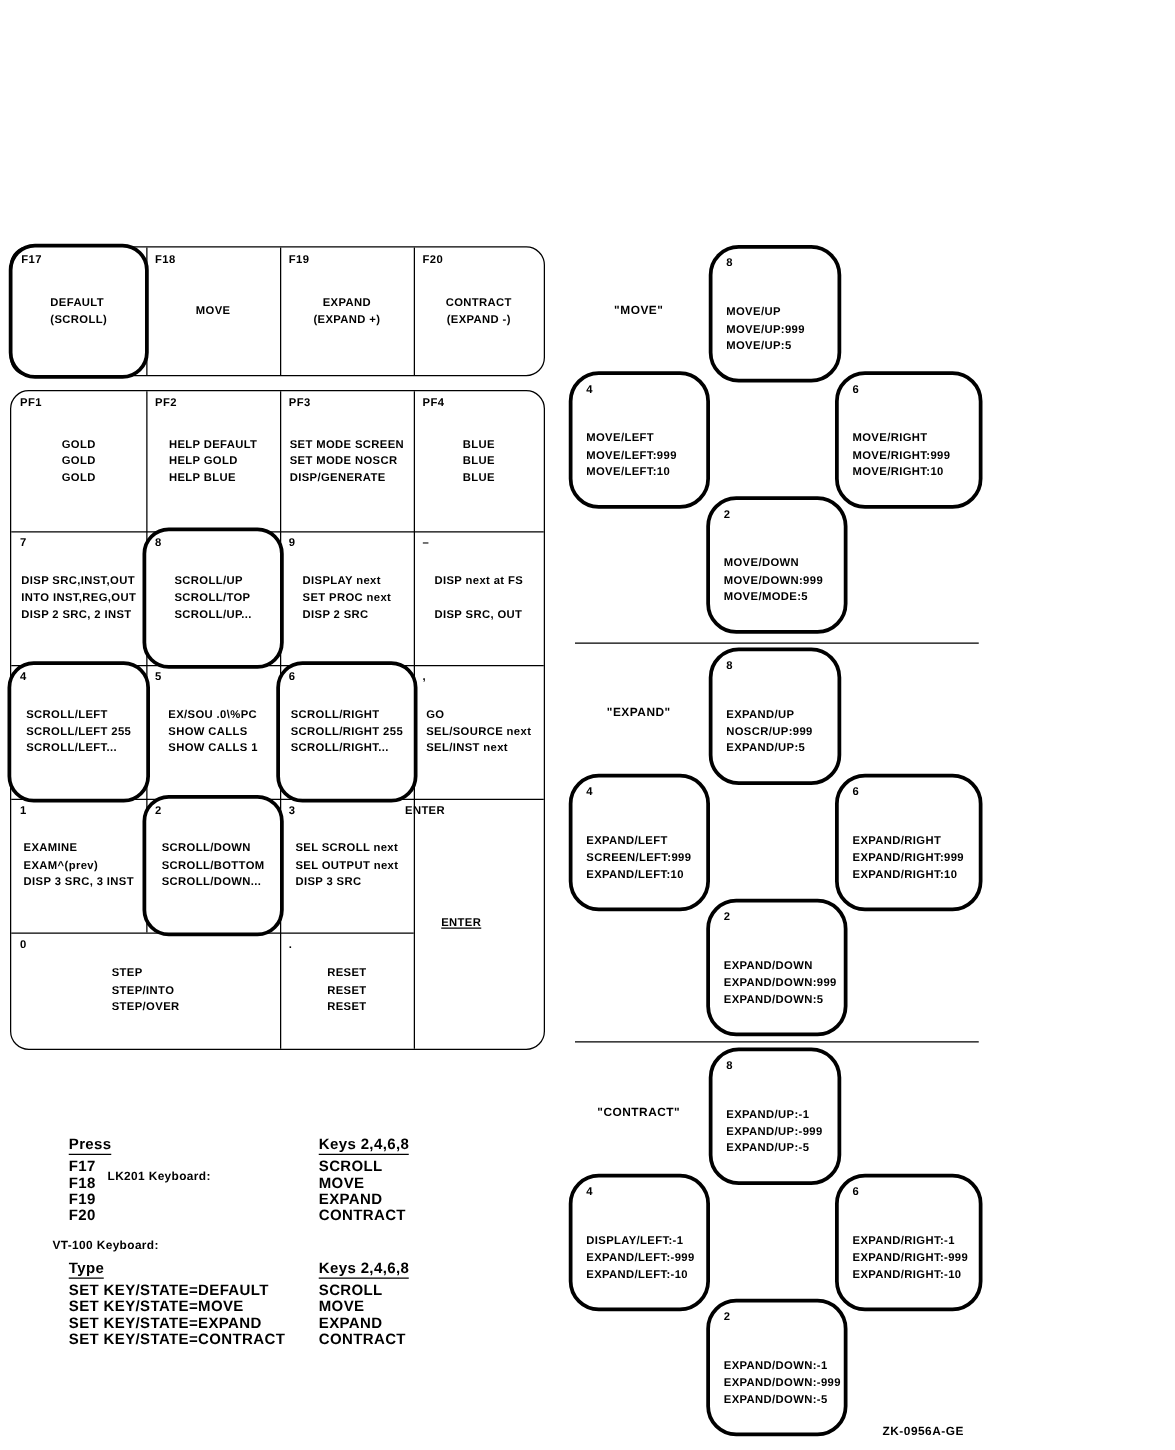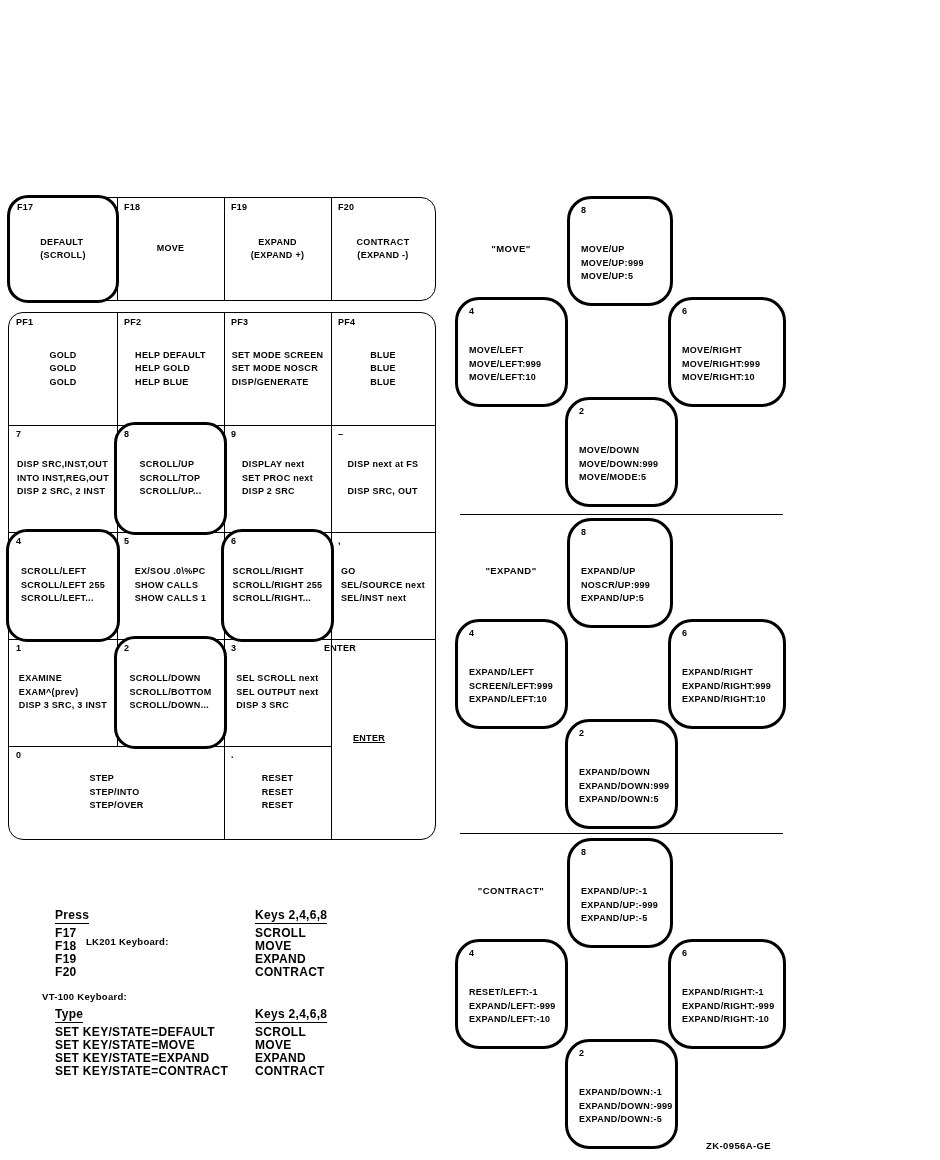--- a/index.html
+++ b/index.html
@@ -287,21 +287,21 @@
         <div class="klabel">8</div>
         <div class="lines">
           <div>EXPAND/UP:-1</div>
           <div>EXPAND/UP:-999</div>
           <div>EXPAND/UP:-5</div>
         </div>
       </div>
       <div class="ckey" style="left: 455px; top: 939px; width: 113px; height: 110px;">
         <div class="klabel">4</div>
         <div class="lines">
-          <div>RESET/LEFT:-1</div>
+          <div>DISPLAY/LEFT:-1</div>
           <div>EXPAND/LEFT:-999</div>
           <div>EXPAND/LEFT:-10</div>
         </div>
       </div>
       <div class="ckey" style="left: 668px; top: 939px; width: 118px; height: 110px;">
         <div class="klabel">6</div>
         <div class="lines">
           <div>EXPAND/RIGHT:-1</div>
           <div>EXPAND/RIGHT:-999</div>
           <div>EXPAND/RIGHT:-10</div>

